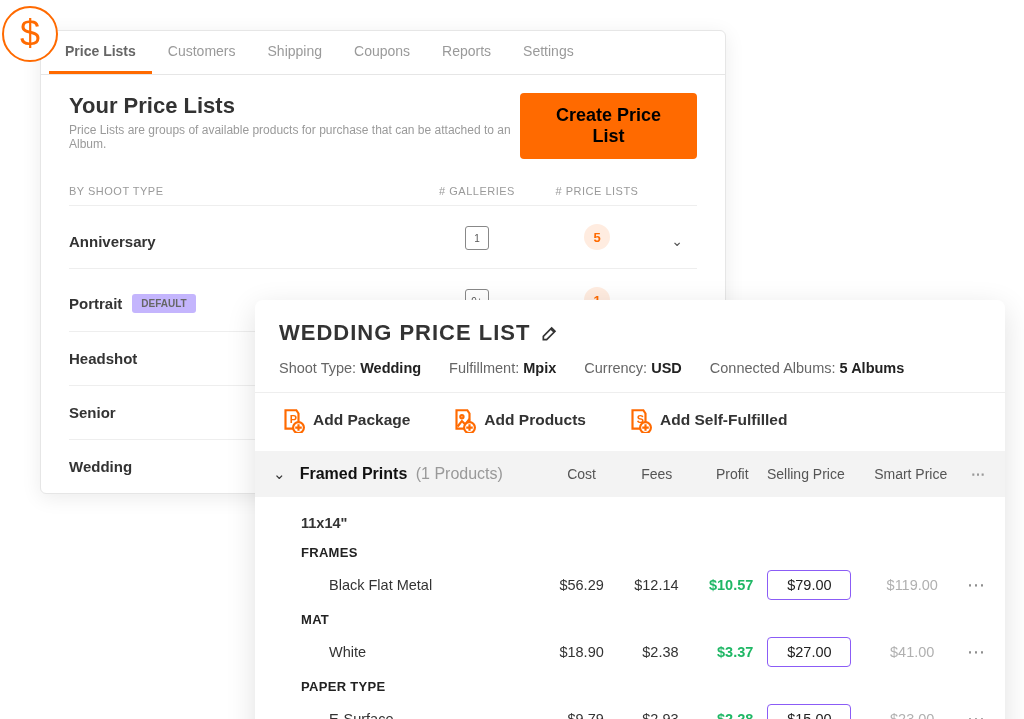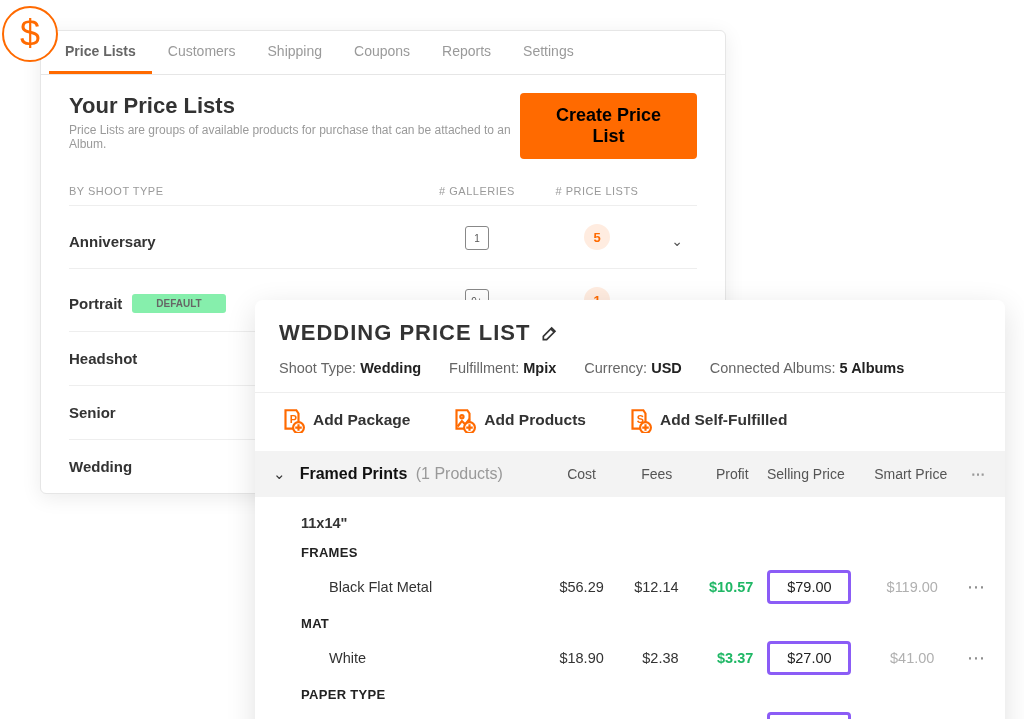--- a/index.html
+++ b/index.html
@@ -21,21 +21,21 @@
 .btn-primary { background: #ff6a00; color: #000000; border: none; border-radius: 4px; padding: 12px 22px; font-size: 18px; font-weight: 600; cursor: pointer; }
 
 .list-head { display: flex; margin-top: 18px; padding: 8px 0; font-size: 11px; letter-spacing: 0.5px; color: #9a9a9a; border-bottom: 1px solid #eee; }
 .col-name { flex: 1; }
 .col-gal { width: 120px; text-align: center; }
 .col-pl { width: 120px; text-align: center; }
 .col-exp { width: 40px; text-align: center; }
 
 .shoot-row { display: flex; align-items: flex-end; padding: 18px 0; border-bottom: 1px solid #eee; }
 .shoot-name { flex: 1; font-size: 15px; font-weight: 700; color: #333; display: flex; align-items: center; gap: 10px; }
-.badge-default { background: #86efac; color: #666; font-size: 10px; font-weight: 600; padding: 4px 24px; border-radius: 3px; }
+.badge-default { background: #c4b5fd; color: #666; font-size: 10px; font-weight: 600; padding: 4px 9px; border-radius: 3px; }
 
 .gal-icon { width: 24px; height: 24px; border: 1.5px solid #888; border-radius: 3px; display: inline-flex; align-items: center; justify-content: center; font-size: 10px; color: #555; position: relative; }
 .gal-icon::before { content:""; position:absolute; inset: 2px 2px -4px -4px; border:1.5px solid #888; border-radius:3px; z-index:-1; opacity:.5; }
 
 .count-bubble { width: 26px; height: 26px; border-radius: 50%; display: inline-flex; align-items: center; justify-content: center; font-size: 13px; background: #ffece0; color: #ff6a00; font-weight: 600; }
 .chev { font-size: 14px; color: #555; }
 
 .card2 { position: absolute; top: 300px; left: 255px; width: 750px; background: #fff; border-radius: 8px; box-shadow: 0 8px 30px rgba(0,0,0,0.12); }
 .card2-head { padding: 20px 24px 16px 24px; }
 .c2-title { font-size: 22px; font-weight: 800; letter-spacing: 1px; color: #333; display: flex; align-items: center; gap: 10px; }
@@ -60,21 +60,21 @@
 
 .rows { padding: 12px 18px; font-size: 14.5px; color: #333; }
 .size-label { font-weight: 700; padding: 6px 0 8px 28px; }
 .cat { font-weight: 700; font-size: 13px; color: #222; padding: 6px 0 4px 28px; letter-spacing: 0.3px; }
 .r { display: flex; align-items: center; padding: 6px 0 6px 48px; }
 .r .nm { flex: 0 0 200px; margin-left: 8px; }
 .r .c { width: 80px; text-align: right; }
 .r .f { width: 80px; text-align: right; }
 .r .p { width: 80px; text-align: right; color: #1fb765; font-weight: 600; }
 .r .s { width: 120px; display: flex; justify-content: center; }
-.price-input { width: 84px; text-align: center; font-size: 14.5px; padding: 6px 4px; border: 3px solid #8b5cf6; border-radius: 4px; color: #222; }
+.price-input { width: 84px; text-align: center; font-size: 14.5px; padding: 6px 4px; border: 1px solid #8b5cf6; border-radius: 4px; color: #222; }
 .r .sp { width: 100px; text-align: center; color: #b0b0b0; }
 .r .m { width: 30px; text-align: right; color: #888; font-size: 18px; letter-spacing: 2px; cursor: pointer; }
 </style>
 </head>
 <body>
 <div class="page">
 
 <div class="dollar-badge">$</div>
 
 <div class="card1">

